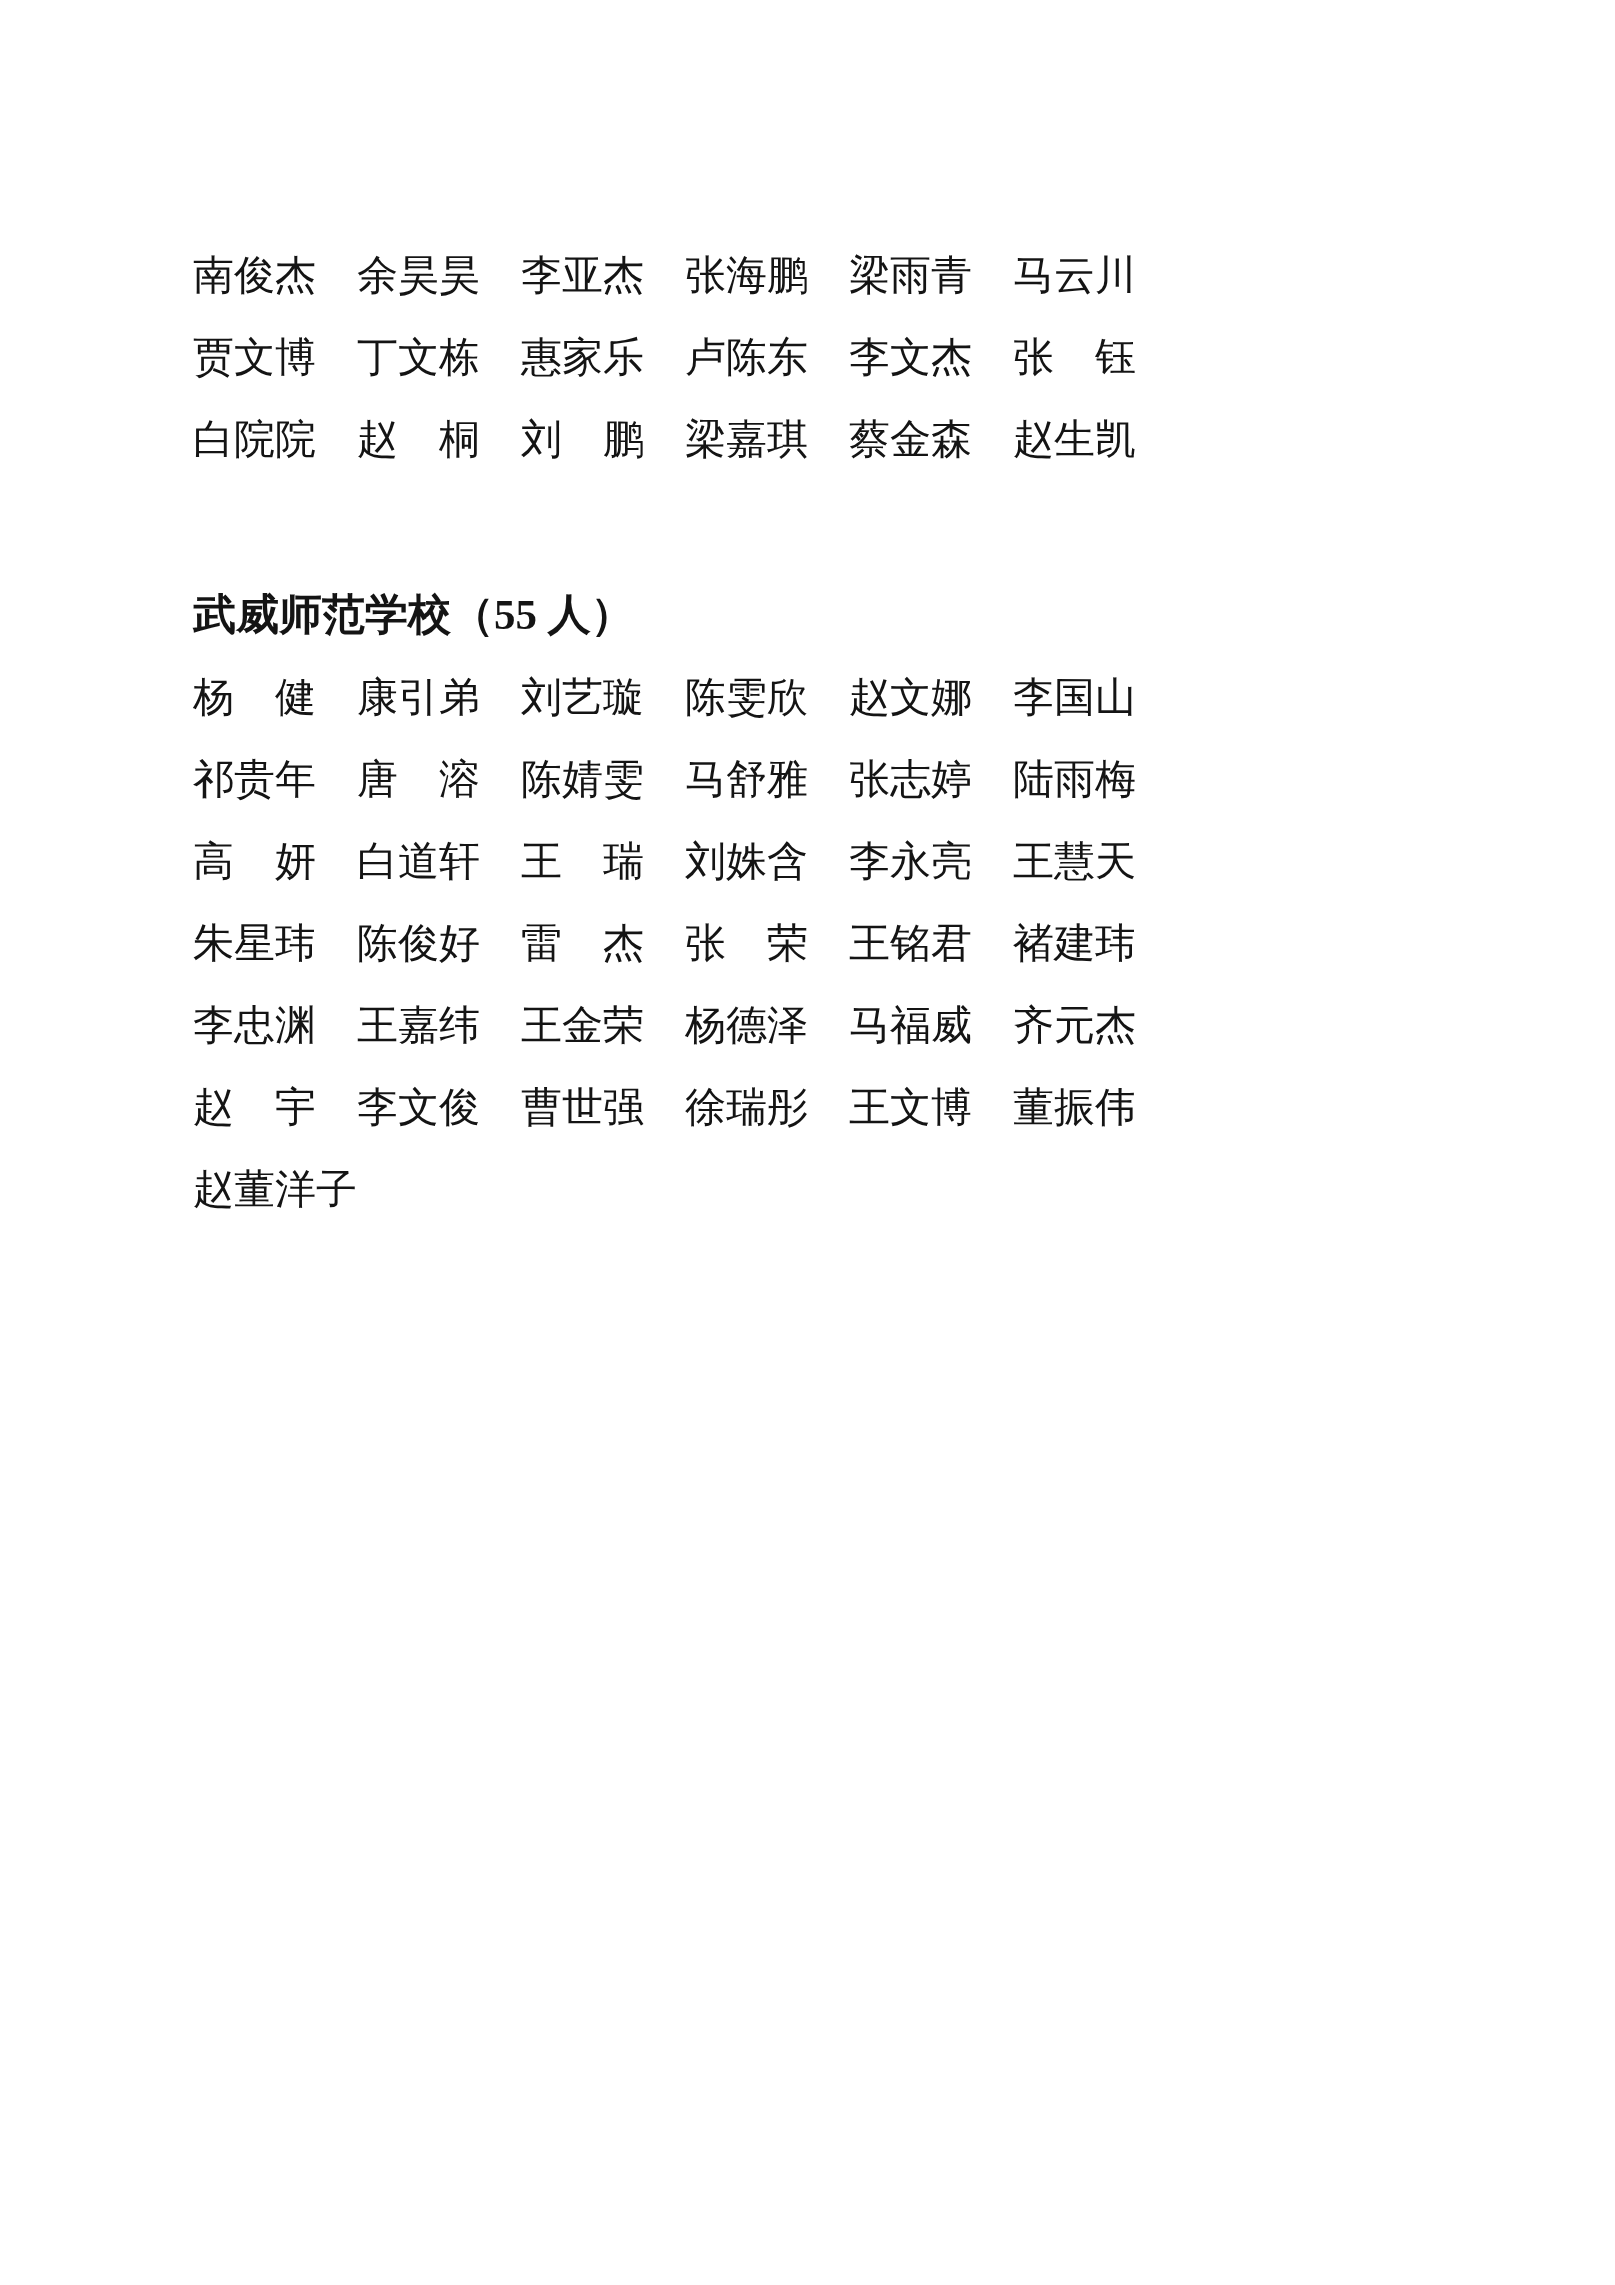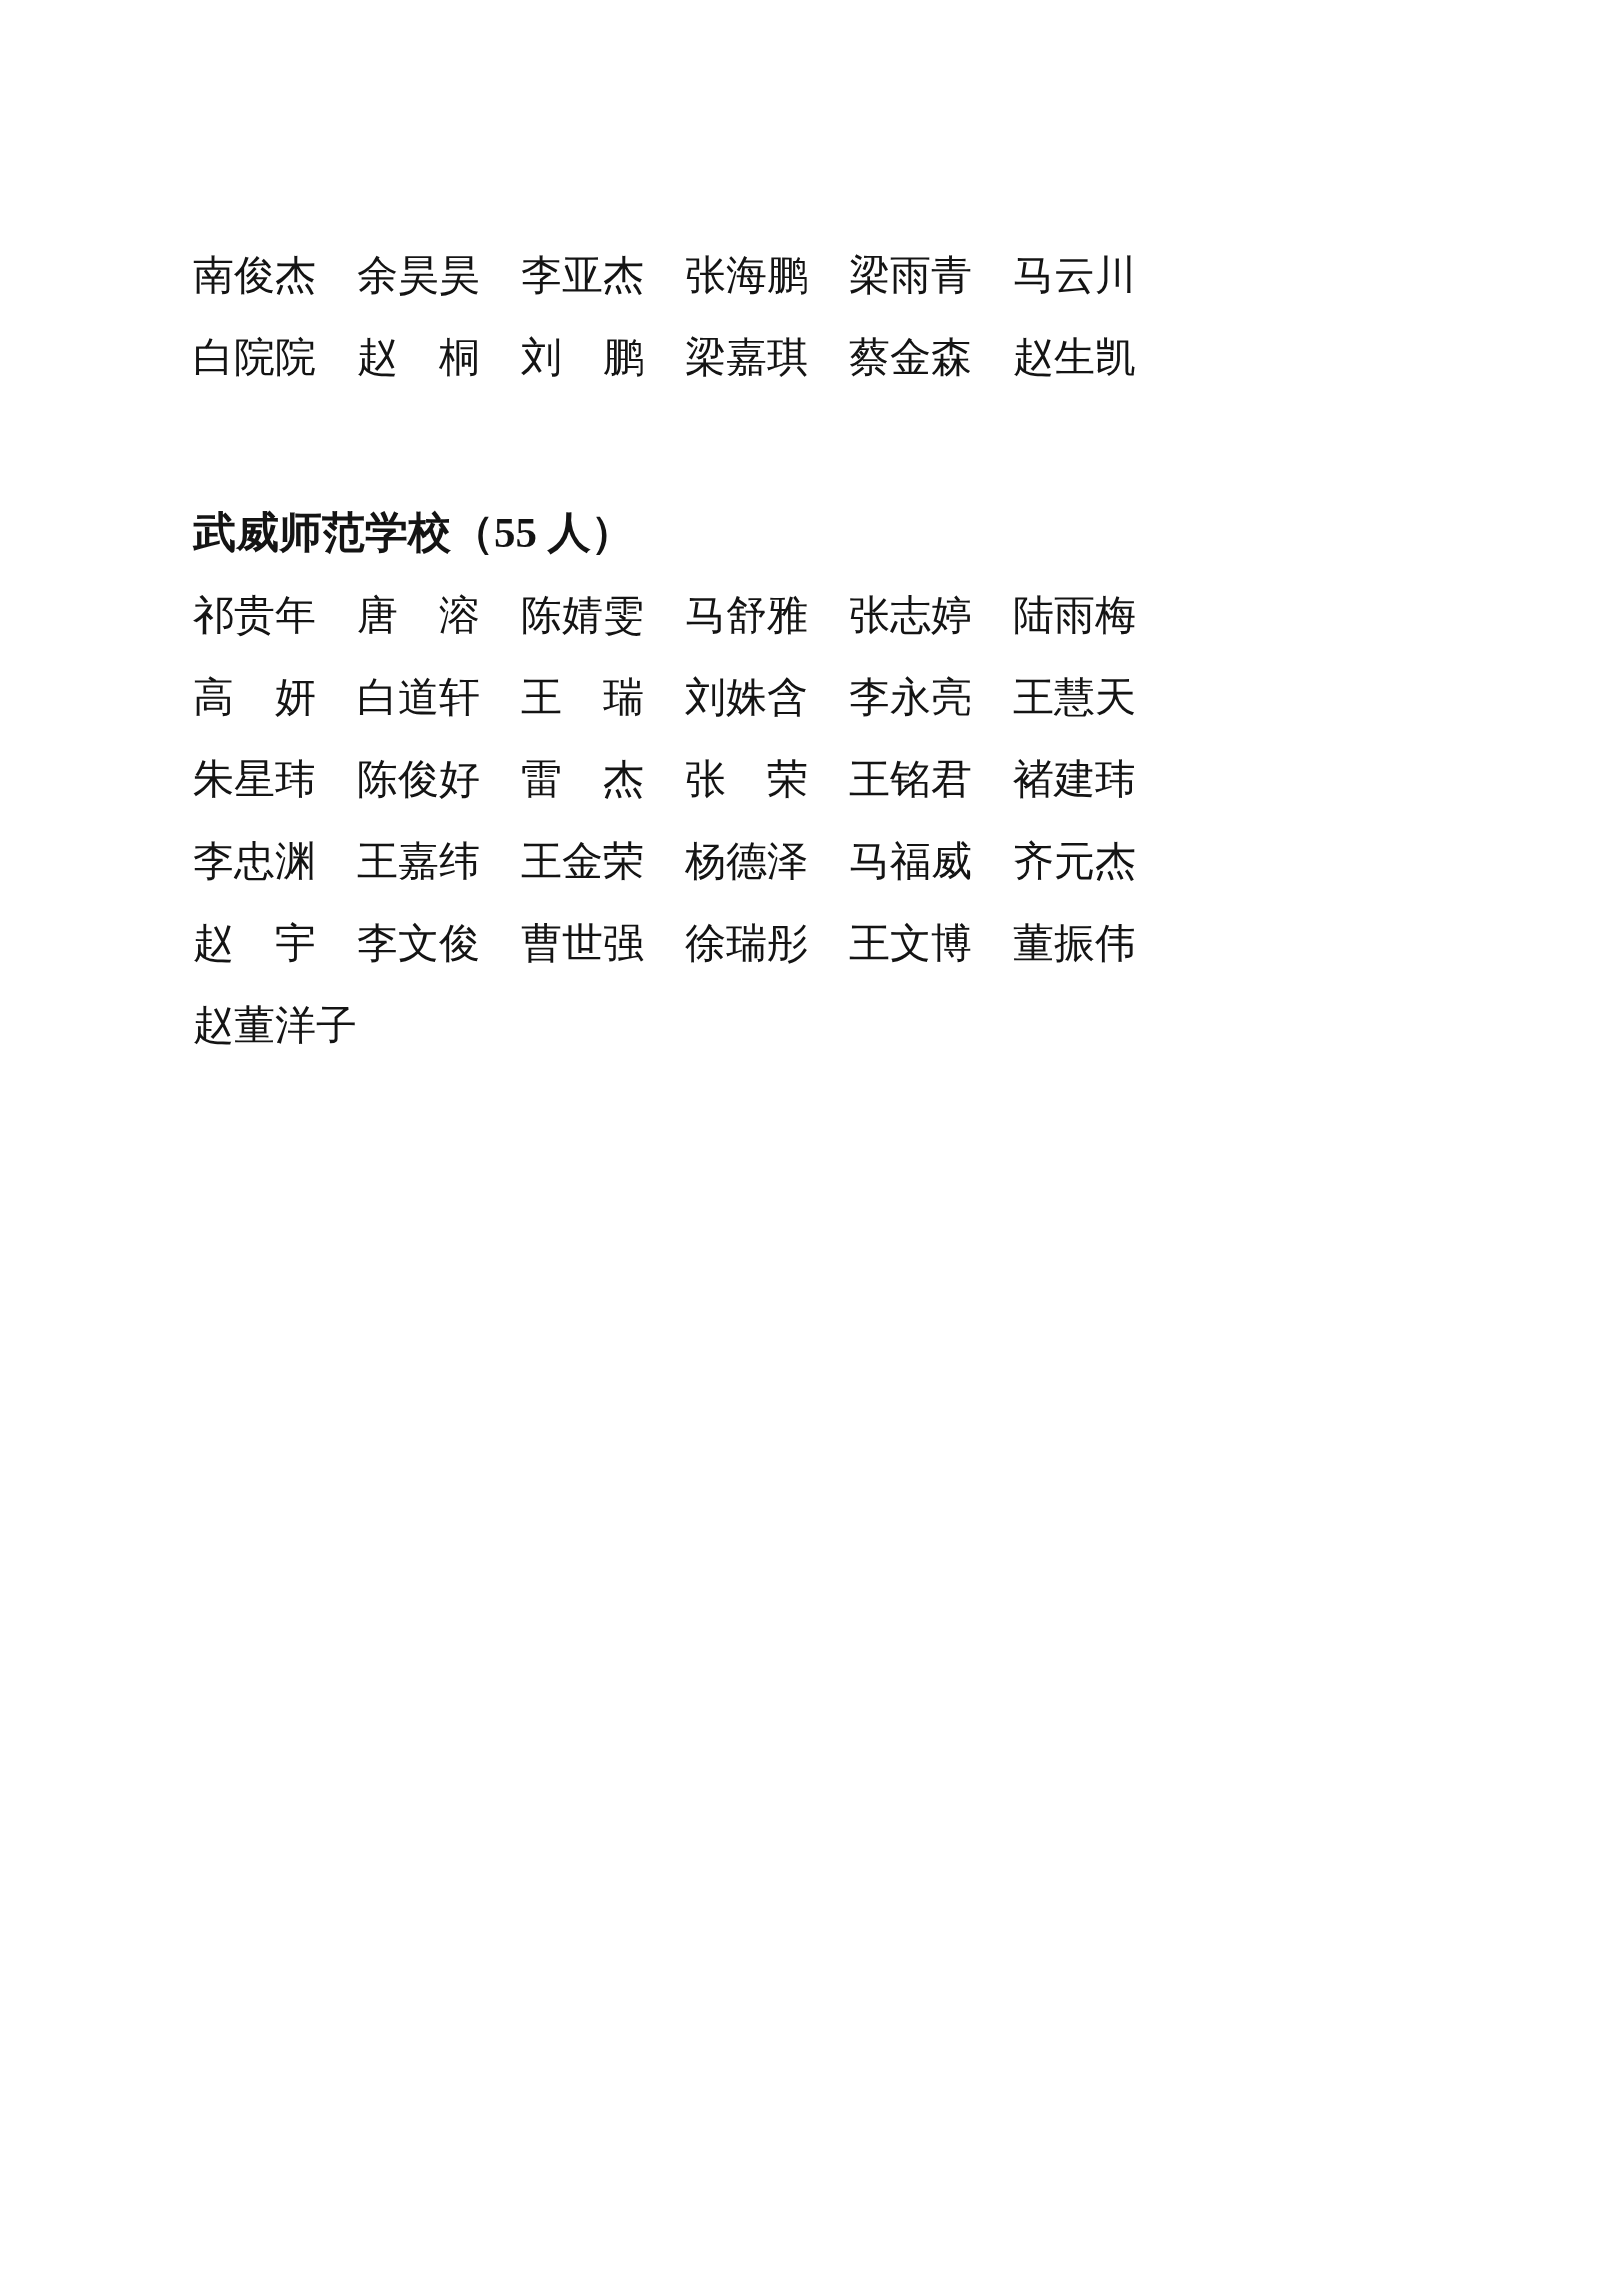--- a/index.html
+++ b/index.html
@@ -47,24 +47,26 @@
     white-space: pre;
   }
 </style>
 </head>
 <body>
 
 <div class="page">
   <div class="content">
       <div class="section">
         <div class="row"><span class="name">南俊杰</span><span class="name">余昊昊</span><span class="name">李亚杰</span><span class="name">张海鹏</span><span class="name">梁雨青</span><span class="name">马云川</span></div>
+        <div class="row"><span class="name">贾文博</span><span class="name">丁文栋</span><span class="name">惠家乐</span><span class="name">卢陈东</span><span class="name">李文杰</span><span class="name">张　钰</span></div>
         <div class="row"><span class="name">白院院</span><span class="name">赵　桐</span><span class="name">刘　鹏</span><span class="name">梁嘉琪</span><span class="name">蔡金森</span><span class="name">赵生凯</span></div>
       </div>
       <div class="section">
         <div class="heading">武威师范学校（55 人）</div>
+        <div class="row"><span class="name">杨　健</span><span class="name">康引弟</span><span class="name">刘艺璇</span><span class="name">陈雯欣</span><span class="name">赵文娜</span><span class="name">李国山</span></div>
         <div class="row"><span class="name">祁贵年</span><span class="name">唐　溶</span><span class="name">陈婧雯</span><span class="name">马舒雅</span><span class="name">张志婷</span><span class="name">陆雨梅</span></div>
         <div class="row"><span class="name">高　妍</span><span class="name">白道轩</span><span class="name">王　瑞</span><span class="name">刘姝含</span><span class="name">李永亮</span><span class="name">王慧天</span></div>
         <div class="row"><span class="name">朱星玮</span><span class="name">陈俊好</span><span class="name">雷　杰</span><span class="name">张　荣</span><span class="name">王铭君</span><span class="name">褚建玮</span></div>
         <div class="row"><span class="name">李忠渊</span><span class="name">王嘉纬</span><span class="name">王金荣</span><span class="name">杨德泽</span><span class="name">马福威</span><span class="name">齐元杰</span></div>
         <div class="row"><span class="name">赵　宇</span><span class="name">李文俊</span><span class="name">曹世强</span><span class="name">徐瑞彤</span><span class="name">王文博</span><span class="name">董振伟</span></div>
         <div class="row"><span class="name">赵董洋子</span></div>
       </div>
     </div>
 </div>
 

